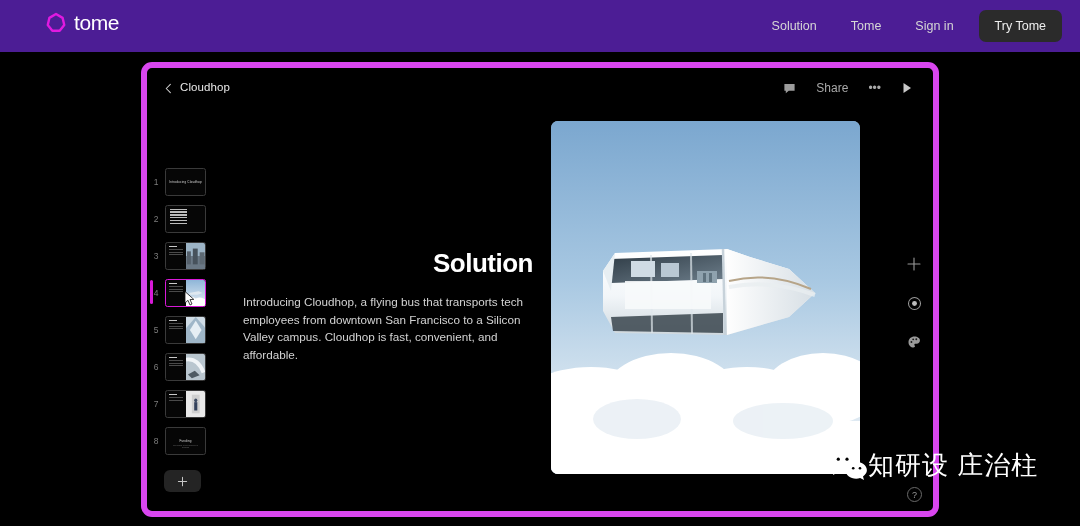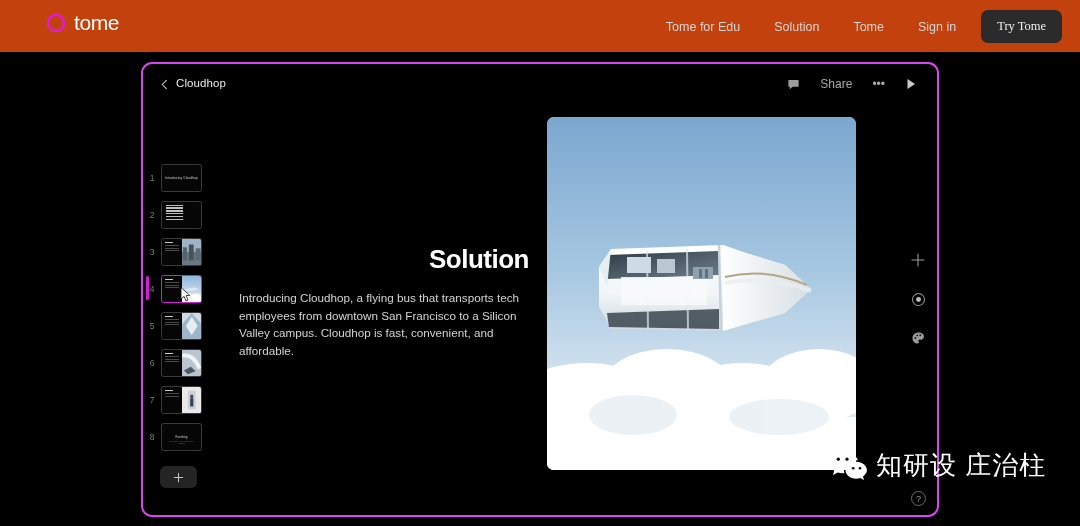--- a/index.html
+++ b/index.html
@@ -7,21 +7,21 @@
     width: 1080px; height: 526px;
     background: #000;
     font-family: "Liberation Sans", sans-serif;
     overflow: hidden;
   }
   body { position: relative; }
 
   
   .site-nav {
     position: absolute; top: 0; left: 0; width: 1080px; height: 52px;
-    display: flex; align-items: center; background: #c2410c;
+    display: flex; align-items: center; background: #4c1d95;
   }
   .logo-wrap {
     position: absolute; left: 45px; top: 12px;
     display: flex; align-items: center; gap: 7px;
   }
   .logo-mark { width: 22px; height: 22px; display: block; }
   .logo-text {
     color: #fff; font-size: 21px; letter-spacing: -0.4px;
     font-weight: 500; line-height: 22px;
   }
@@ -30,29 +30,29 @@
     display: flex; align-items: center; gap: 0;
   }
   .nav-link {
     color: #d6d6d6; font-size: 12.5px; padding: 8px 17px;
     text-decoration: none; white-space: nowrap; cursor: pointer;
   }
   .nav-cta {
     background: #2b2b2b; color: #efefef; font-size: 12.5px;
     border-radius: 7px; padding: 9px 16px; margin-left: 8px;
     white-space: nowrap; cursor: pointer; border: none;
-    font-family: Liberation Serif, serif;
+    font-family: Liberation Sans, sans-serif;
   }
 
   
   .app-panel {
     position: absolute; left: 141px; top: 62px;
     width: 798px; height: 455px;
     background: #000;
-    border: 2px solid #d946ef;
+    border: 6px solid #d946ef;
     border-radius: 11px;
     overflow: hidden;
   }
   .app-topbar {
     position: absolute; top: 0; left: 0; width: 100%; height: 40px;
     display: flex; align-items: center;
   }
   .back-btn {
     position: absolute; left: 11px; top: 10px;
     width: 20px; height: 20px; display: flex;
@@ -156,41 +156,40 @@
     position: absolute; right: 11px; bottom: 9px;
     width: 15px; height: 15px; border: 1px solid #6a6a6a;
     border-radius: 50%; color: #9a9a9a; font-size: 9px;
     display: flex; align-items: center; justify-content: center;
     cursor: pointer;
   }
 
   
   .watermark {
     position: absolute; left: 828px; top: 448px;
-    display: flex; align-items: center; gap: 8px; z-index: 30;
+    display: flex; align-items: center; z-index: 30;
     pointer-events: none;
   }
   .wm-text {
     color: #fff; font-size: 26px; letter-spacing: 1px;
     white-space: nowrap;
   }
 </style>
 </head>
 <body>
 
 <div class="site-nav">
   <div class="logo-wrap">
     <svg class="logo-mark" viewBox="0 0 24 24">
       <path d="M12 2.2 L19.2 6.4 L21 14.2 L16 20.4 L8 20.4 L3 14.2 L4.8 6.4 Z" fill="none" stroke="#e01ae0" stroke-width="2.6" stroke-linejoin="round"></path>
     </svg>
     <span class="logo-text">tome</span>
   </div>
 
   <div class="nav-links">
-    <a class="nav-link">Tome for Edu</a>
     <a class="nav-link">Solution</a>
     <a class="nav-link">Tome</a>
     <a class="nav-link">Sign in</a>
     <button class="nav-cta">Try Tome</button>
   </div>
 </div>
 
 <div class="app-panel">
 
   <div class="app-topbar">

